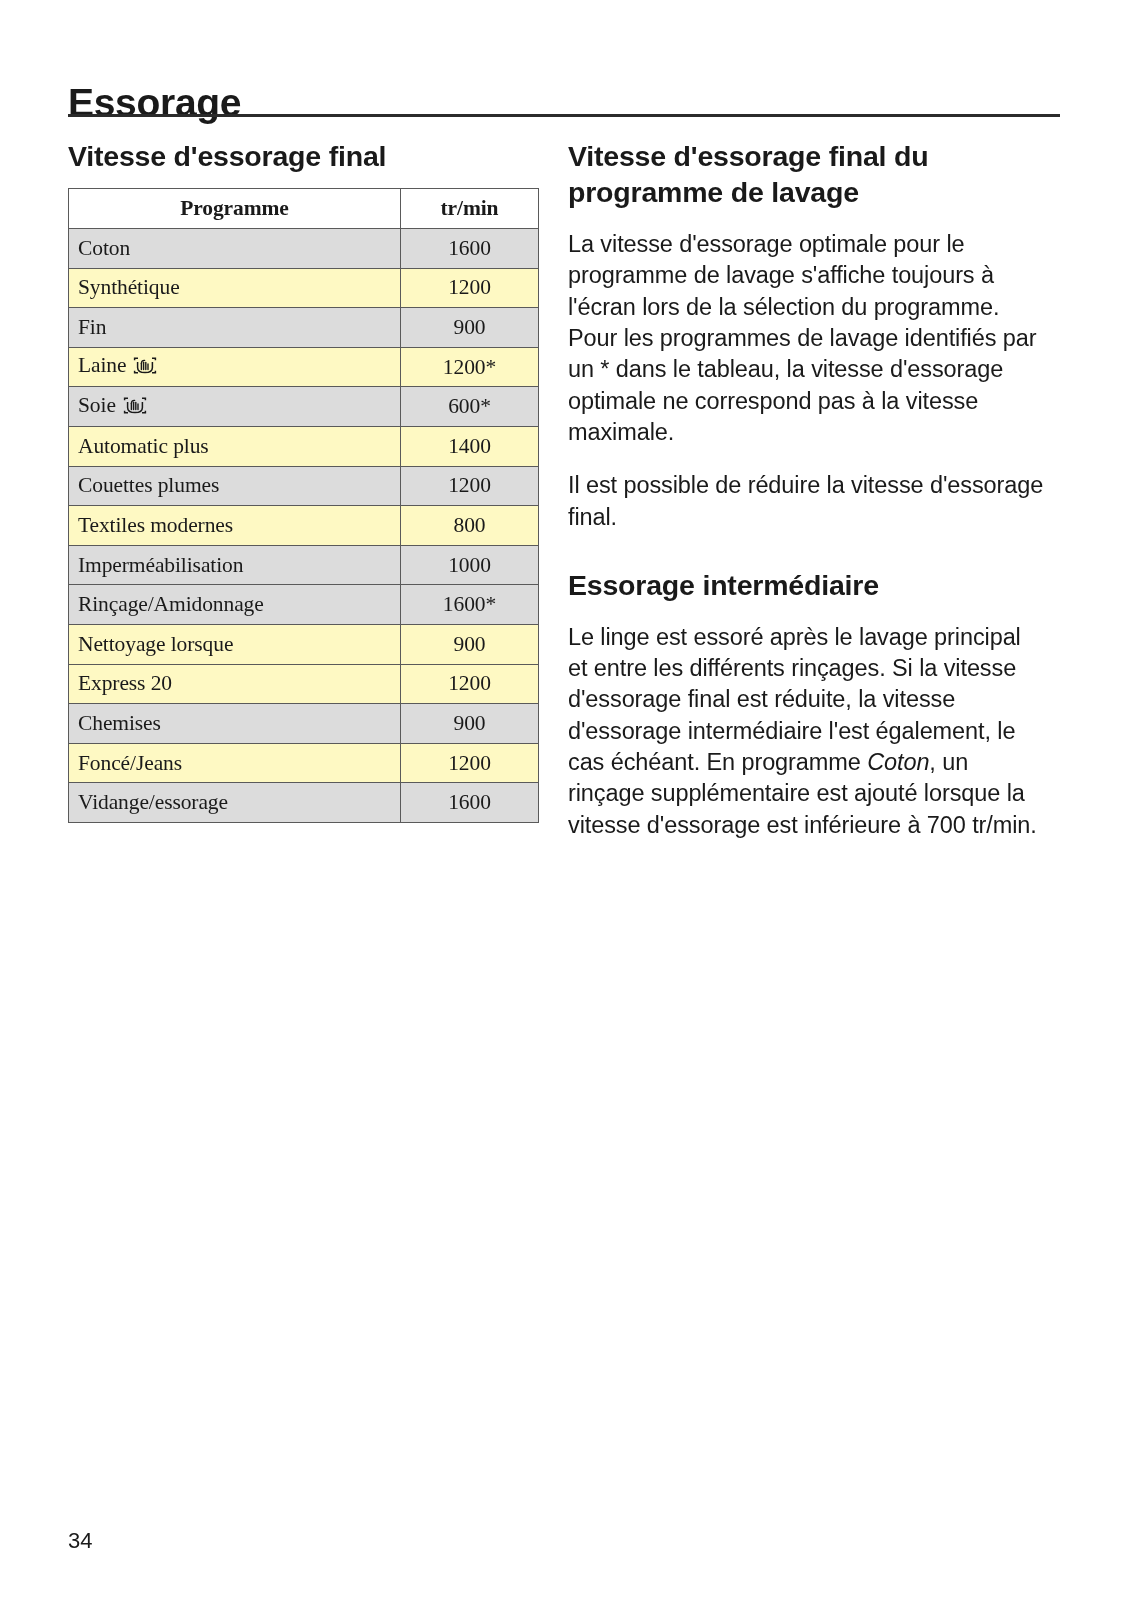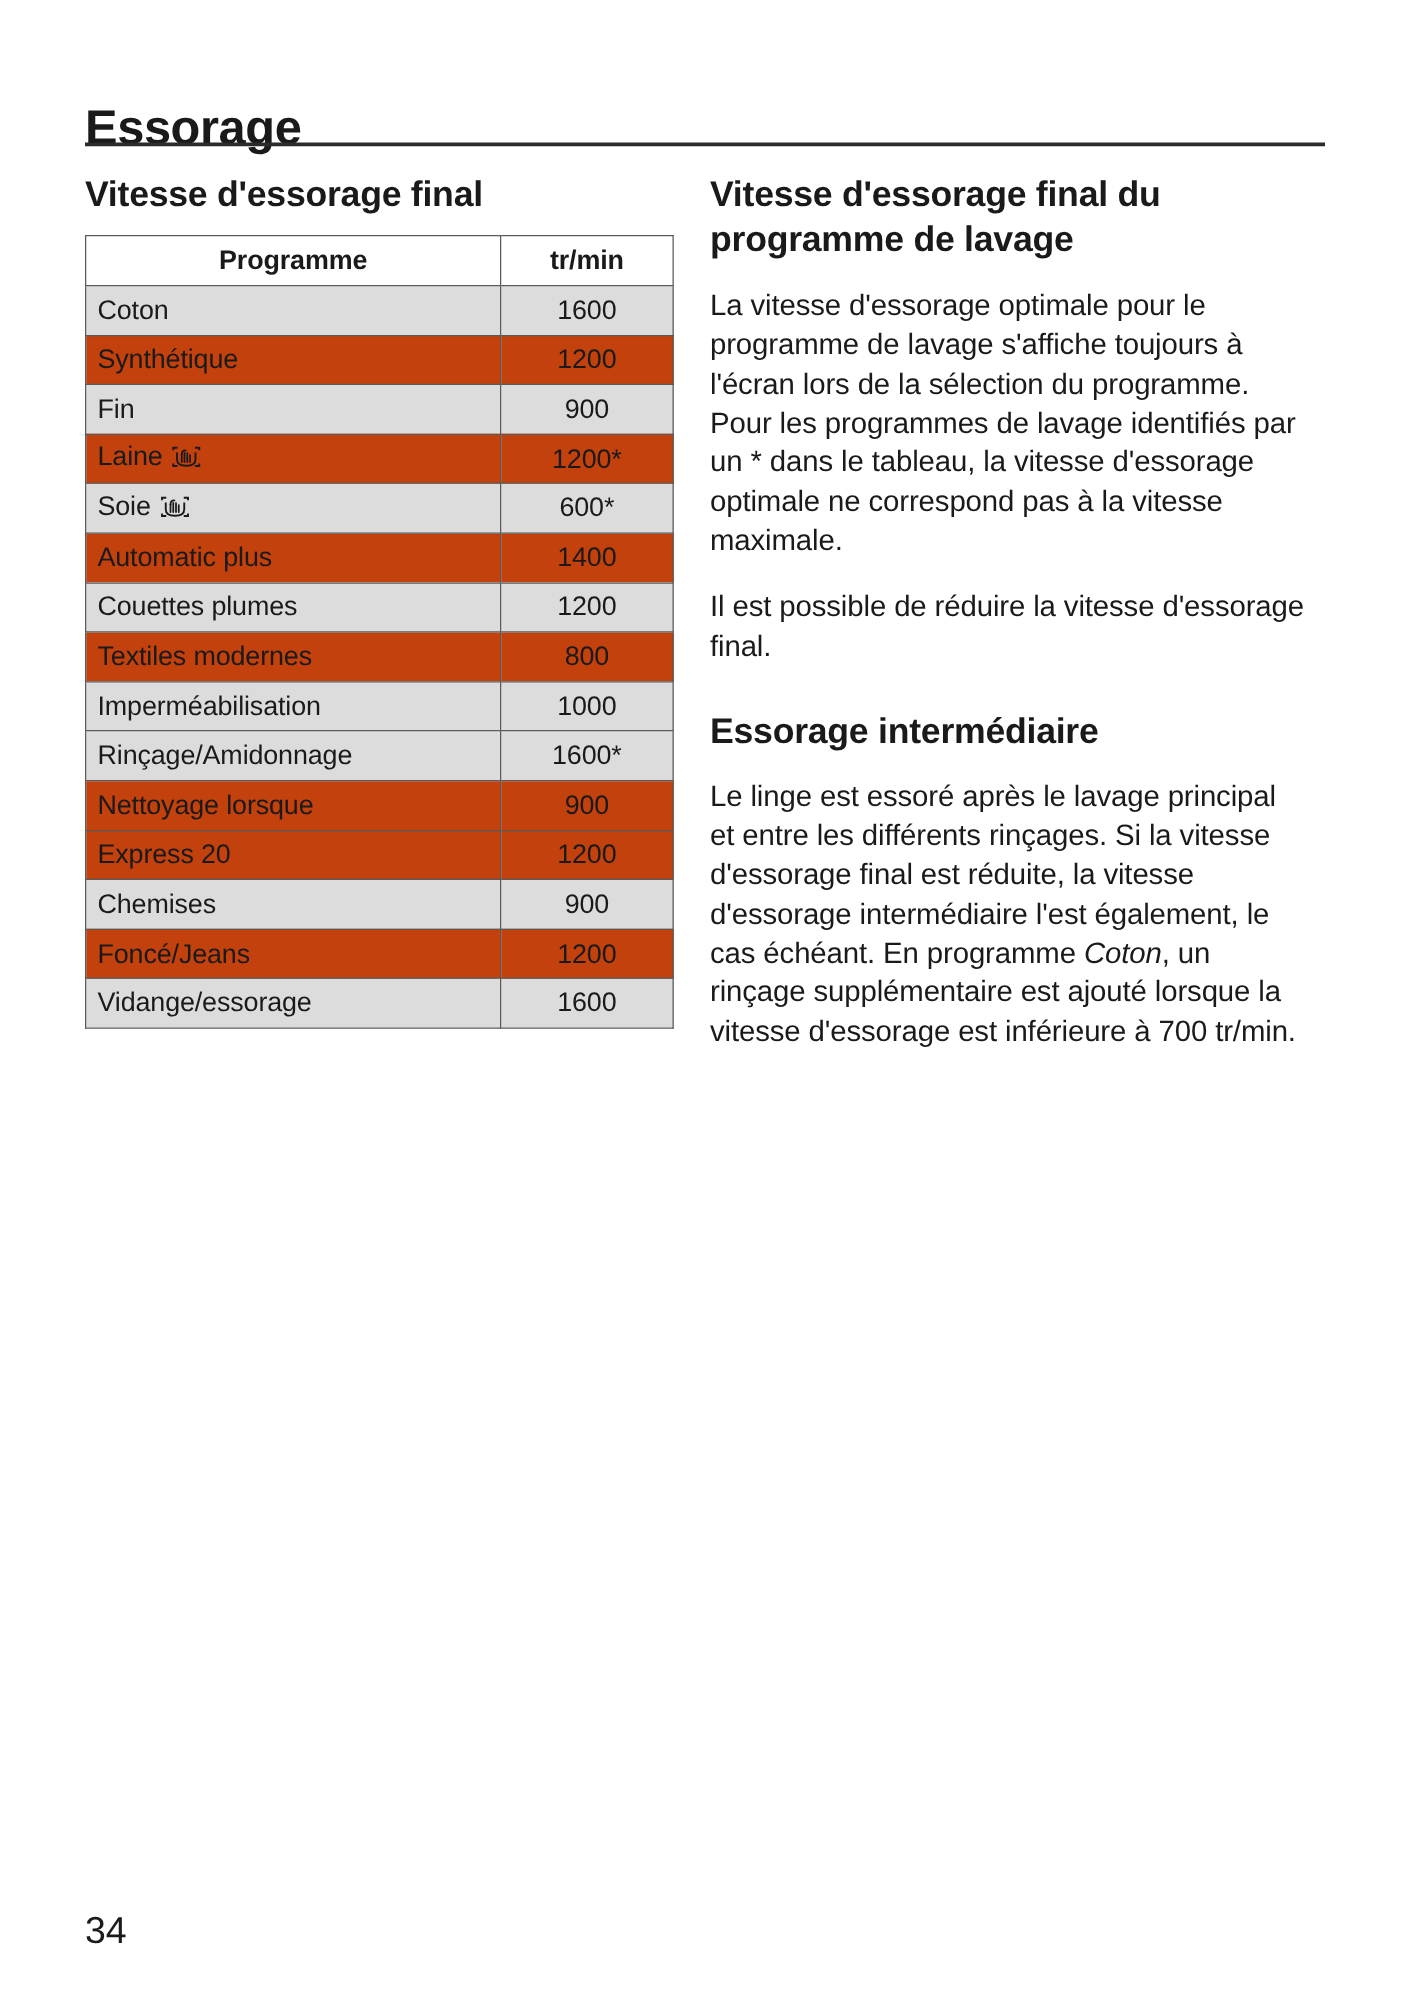--- a/index.html
+++ b/index.html
@@ -93,53 +93,54 @@
   table.spin-table col.c-rpm  { width: 138px; }
 
   table.spin-table th,
   table.spin-table td {
     border: 1.6px solid #5a5a5a;
     height: 39.6px;
     box-sizing: border-box;
     font-size: 21.5px;
     color: #1a1a1a;
     letter-spacing: -0.1px;
+    font-family: Liberation Serif, serif;
   }
   table.spin-table th {
     font-weight: bold;
     text-align: center;
     background: #ffffff;
     font-size: 21.5px;
   }
   table.spin-table td.prog {
     text-align: left;
     padding-left: 9px;
   }
   table.spin-table td.rpm {
     text-align: center;
   }
   table.spin-table tr.shade td {
     background: #dcdcdc;
   }
   table.spin-table tr.plain td {
-    background: #c2410c;
+    background: #fef9c3;
   }
 
   .wash-icon {
     display: inline-block;
     vertical-align: -3px;
     margin-left: 6px;
   }
 
   
   .page-number {
     position: absolute;
     left: 68px;
     top: 1528px;
-    font-size: 30px;
+    font-size: 22px;
     color: #1a1a1a;
     text-align: center;
   }
 </style>
 </head>
 <body>
 
 <div class="page">
 
   <h1 class="page-title">Essorage</h1>

